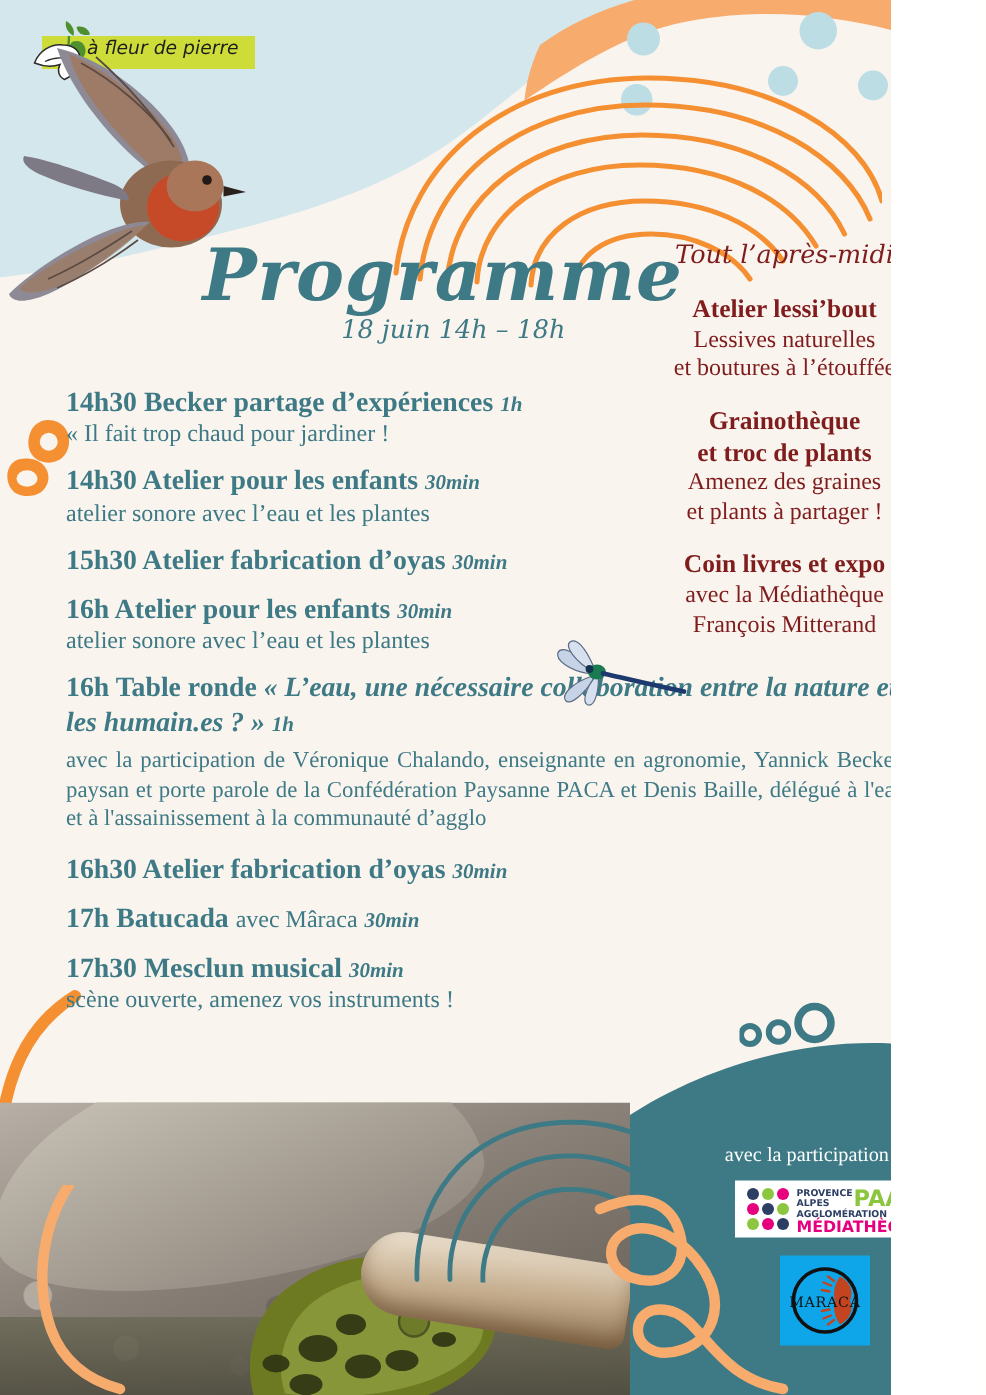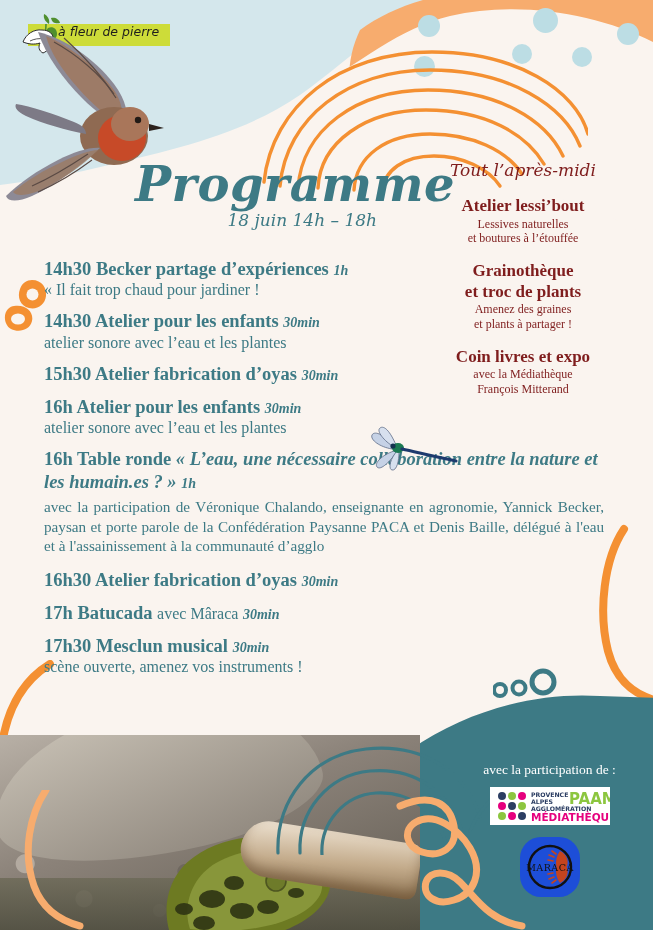--- a/index.html
+++ b/index.html
@@ -1,18 +1,18 @@
 <!DOCTYPE html>
 <html><head>
 <meta charset="utf-8">
 <style>
   html,body{margin:0;padding:0;background:#fff;}
   body{font-family:"Liberation Serif", serif;}
   #poster{
-    position:relative;width:653px;height:930px;overflow:hidden;
+    position:relative;width:594px;height:930px;overflow:hidden;
     background:#FAF4EF;
   }
   .layer{position:absolute;}
 
   
   #bg-sky{left:0;top:0;width:657px;height:230px;background:#D4E7EC;
     clip-path:path("M0,0 L657,0 L657,40 C600,10 520,0 440,12 C380,22 350,60 300,95 C240,136 170,150 96,168 C58,177 24,182 0,185 Z");}
   #bg-cream{left:0;top:0;width:657px;height:260px;background:#FAF4EF;
     clip-path:path("M0,190 C40,186 80,178 120,168 C200,148 250,128 305,96 C360,62 400,28 450,16 C520,0 600,14 657,44 L657,260 L0,260 Z");}
   #bg-orange-blob{left:330px;top:-10px;width:340px;height:290px;background:#F7AC6E;
@@ -65,39 +65,39 @@
     font-size:48px;color:#3D7A85;letter-spacing:.5px;line-height:1;}
   #title .sub{font-family:"DejaVu Serif",serif;font-style:italic;font-size:17px;
     color:#3D7A85;text-align:right;margin-top:2px;padding-right:8px;}
 
   
   #rightcol{left:398px;top:160px;width:250px;text-align:center;color:#7f1d1d;}
   #rightcol .allday{font-family:"DejaVu Serif",serif;font-style:italic;font-size:17px;
     margin-bottom:16px;}
   #rightcol .blk{margin-bottom:15px;line-height:1.22;}
   #rightcol .bh{font-weight:bold;font-size:17px;}
-  #rightcol .bd{font-size:12px;}
+  #rightcol .bd{font-size:16px;}
 
   
   #prog{left:44px;top:258px;width:575px;color:#3D7A85;}
   .item{margin-bottom:11px;}
   .item .head{font-size:18.5px;font-weight:bold;line-height:1.2;}
   .item .head .dur{font-style:italic;font-weight:bold;font-size:14px;}
   .item .head .q{font-style:italic;font-weight:bold;}
   .item .desc{font-size:16px;line-height:1.2;}
   .item.tbl .head{line-height:1.22;}
   .credit{font-size:15.2px;line-height:1.26;text-align:justify;width:560px;margin-top:4px;}
   .bluedot{position:absolute;border-radius:50%;background:#BCDDE4;}
   #dragonfly{left:368px;top:425px;width:92px;height:48px;}
 
   
   #partners{left:452px;top:762px;width:195px;text-align:center;}
   #partners .lead{color:#fff;font-size:13.5px;margin-bottom:9px;}
   #paam{background:#fff;width:120px;height:38px;margin:0 auto;position:relative;}
-  #maraca{background:#1d4ed8;width:60px;height:60px;margin:12px auto 16px;position:relative;border-radius:21px;}
+  #maraca{background:#0ea5e9;width:60px;height:60px;margin:12px auto 16px;position:relative;}
 </style>
 </head>
 <body>
 
 <div id="poster">
 
   <div class="layer" id="bg-sky"></div>
   <div class="layer" id="bg-orange-blob"></div>
   <div class="layer" id="bg-cream"></div>
   <div class="layer" id="bg-cream2"></div>

